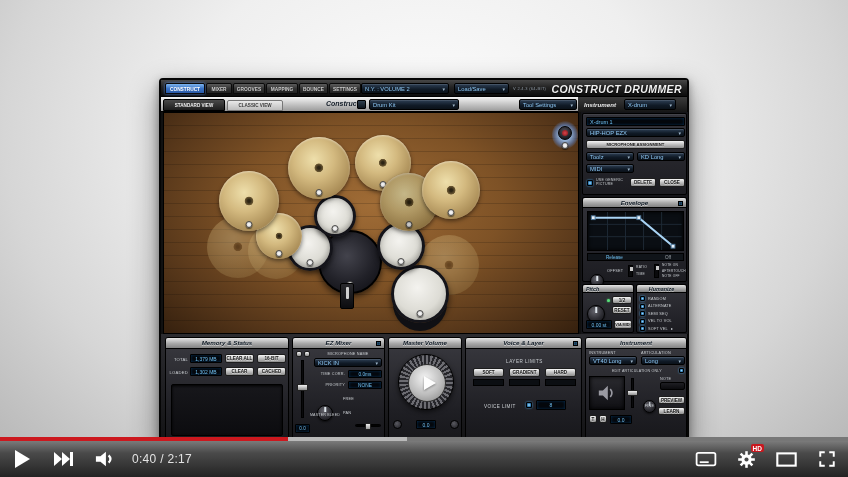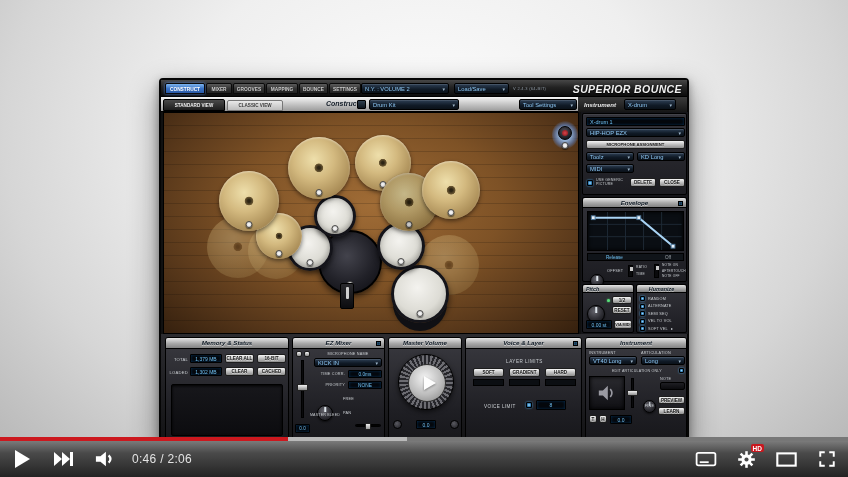--- a/index.html
+++ b/index.html
@@ -99,21 +99,21 @@
       </div>
       <div class="dd abs" style="left:200px;top:3px;width:88px;height:11px;">
         <span>N.Y. : VOLUME 2</span>
         <span class="ar">▾</span>
       </div>
       <div class="dd abs" style="left:293px;top:3px;width:55px;height:11px;">
         <span>Load/Save</span>
         <span class="ar">▾</span>
       </div>
       <div class="ver abs" style="left:352px;top:6px;">V 2.4.3 (64-BIT)</div>
-      <div class="logo abs" style="right:5px;top:2.5px;">SUPERIOR BOUNCE</div>
+      <div class="logo abs" style="right:5px;top:2.5px;">CONSTRUCT DRUMMER</div>
     </div>
 
     <div class="toolbar">
       <div class="darkzone"></div>
       <div class="vtab-on abs" style="left:2px;top:2px;width:62px;height:12px;">STANDARD VIEW</div>
       <div class="vtab-off abs" style="left:66px;top:3px;width:56px;height:11px;">CLASSIC VIEW</div>
       <div class="abs" style="left:165px;top:3px;font-size:7px;font-weight:bold;font-style:italic;color:#16202b;">Construct</div>
       <div class="abs" style="left:196px;top:3px;width:9px;height:9px;background:linear-gradient(#30404f,#0d141b);border:1px solid #000;border-radius:1px;"></div>
       <div class="dd abs" style="left:208px;top:2px;width:90px;height:11px;">
         <span>Drum Kit</span>
@@ -428,21 +428,21 @@
             <polygon points="8,1 16,8 8,15" fill="#fff"></polygon>
             <rect x="16" y="1" width="3" height="14" fill="#fff"></rect>
         </svg>
       </div>
       <div class="yt-btn" style="width:42px;">
         <svg width="22" height="20" viewBox="0 0 24 22">
           <polygon points="2,8 7,8 13,3 13,19 7,14 2,14" fill="#fff"></polygon>
           <path d="M16 7 Q20 11 16 15" stroke="#fff" stroke-width="2.4" fill="none"></path>
         </svg>
       </div>
-      <div class="yt-time" style="margin-left:6px;">0:46 / 2:06</div>
+      <div class="yt-time" style="margin-left:6px;">0:40 / 2:17</div>
 
       <div style="margin-left:auto;display:flex;align-items:center;">
         <div class="yt-btn" style="width:40px;">
           <svg width="22" height="17" viewBox="0 0 24 19">
             <rect x="1.5" y="2" width="21" height="14" rx="2" fill="none" stroke="#fff" stroke-width="2"></rect>
             <line x1="5" y1="12.5" x2="15" y2="12.5" stroke="#fff" stroke-width="2"></line>
           </svg>
         </div>
         <div class="yt-btn" style="width:40px;position:relative;">
           <svg width="19" height="19" viewBox="0 0 24 24">

